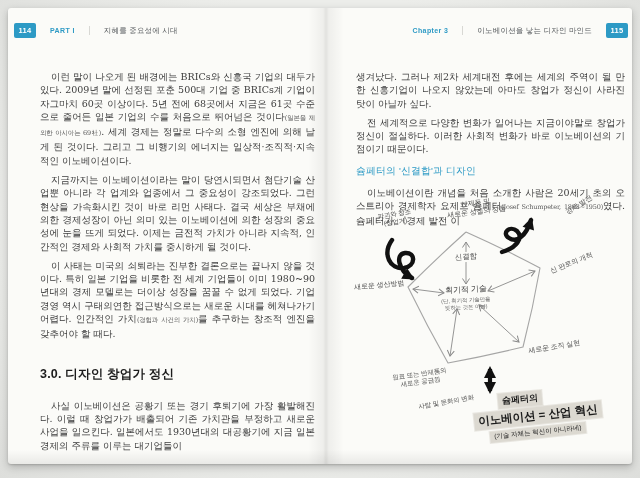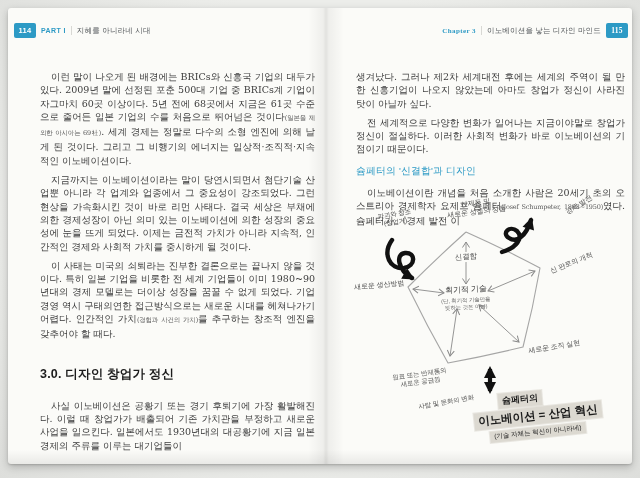--- a/index.html
+++ b/index.html
@@ -4,23 +4,23 @@
 <style>
   html,body{margin:0;padding:0;background:#d9dad6;}
   .canvas{position:relative;width:640px;height:478px;background:radial-gradient(ellipse at 50% 45%, #ecedea 60%, #dddedb 100%);overflow:hidden;font-family:"Liberation Sans",sans-serif;}
   .spread{position:absolute;left:8px;top:8px;width:624px;height:456px;background:#fbfbf8;border-radius:3px;box-shadow:0 3px 9px rgba(0,0,0,.22), 0 1px 2px rgba(0,0,0,.15);}
   .spread::after{content:"";position:absolute;left:0;bottom:0;width:100%;height:14px;border-radius:0 0 3px 3px;background:linear-gradient(180deg,rgba(0,0,0,0),rgba(0,0,0,.07));pointer-events:none;}
   .spine{position:absolute;left:300px;top:0;width:36px;height:100%;background:linear-gradient(90deg,rgba(0,0,0,0) 0%,rgba(0,0,0,.05) 42%,rgba(0,0,0,.10) 50%,rgba(0,0,0,.05) 58%,rgba(0,0,0,0) 100%);pointer-events:none;}
   .page{position:absolute;top:0;height:456px;}
   .page-left{left:0;width:312px;}
   .page-right{left:318px;width:306px;}
   
-  .hdr{position:absolute;top:15px;display:flex;align-items:center;gap:5px;}
+  .hdr{position:absolute;top:15px;display:flex;align-items:center;gap:14px;}
   .hdr-left{left:6px;}
-  .hdr-right{right:4px;font-family:Liberation Serif, serif;}
+  .hdr-right{right:4px;}
   .pn{width:22px;height:15px;background:#2d9ac5;color:#fff;font-size:7.5px;font-weight:bold;display:flex;align-items:center;justify-content:center;border-radius:2px;letter-spacing:.3px;}
   .partlab{color:#2d9ac5;font-size:7px;font-weight:bold;letter-spacing:.4px;}
   .hdiv{width:1px;height:9px;background:#d8d8d4;}
   .htitle{color:#55595c;font-size:7.5px;letter-spacing:.2px;}
   
   .bodycol{position:absolute;top:62px;}
   .page-left .bodycol{left:32px;right:5px;}
   .page-right .bodycol{left:30px;right:7px;}
   p.bp{margin:0 0 6px 0;font-family:"DejaVu Serif",serif;font-size:9.5px;line-height:13.3px;color:#3c3c3c;text-align:justify;word-break:break-all;text-indent:11px;}
   p.bp.noindent{text-indent:0;}
@@ -38,21 +38,21 @@
 <body>
 
 <div class="canvas">
   <div class="spread">
 
     <div class="page page-left">
       <div class="hdr hdr-left">
         <div class="pn">114</div>
         <span class="partlab">PART I</span>
         <span class="hdiv"></span>
-        <span class="htitle">지혜를 아니라네 시대</span>
+        <span class="htitle">지혜를 중요성에 시대</span>
       </div>
       <div class="bodycol">
         <p class="bp"><span>이런 말이 나오게 된 배경에는 BRICs와 신흥국 기업의 대두가 있다. 2009년 말에 선정된 포춘 500대 기업 중 BRICs계 기업이 자그마치 60곳 이상이다. 5년 전에 68곳에서 지금은 61곳 수준으로 줄어든 일본 기업의 수를 처음으로 뛰어넘은 것이다</span><span class="sm">(일본을 제외한 아시아는 69社)</span><span>. 세계 경제는 정말로 다수의 소형 엔진에 의해 날게 된 것이다. 그리고 그 비행기의 에너지는 일상적·조직적·지속적인 이노베이션이다.</span></p>
         <p class="bp">지금까지는 이노베이션이라는 말이 당연시되면서 첨단기술 산업뿐 아니라 각 업계와 업종에서 그 중요성이 강조되었다. 그런 현상을 가속화시킨 것이 바로 리먼 사태다. 결국 세상은 부채에 의한 경제성장이 아닌 의미 있는 이노베이션에 의한 성장의 중요성에 눈을 뜨게 되었다. 이제는 금전적 가치가 아니라 지속적, 인간적인 경제와 사회적 가치를 중시하게 될 것이다.</p>
         <p class="bp"><span>이 사태는 미국의 쇠퇴라는 진부한 결론으로는 끝나지 않을 것이다. 특히 일본 기업을 비롯한 전 세계 기업들이 이미 1980~90년대의 경제 모델로는 더이상 성장을 꿈꿀 수 없게 되었다. 기업경영 역시 구태의연한 접근방식으로는 새로운 시대를 헤쳐나가기 어렵다. 인간적인 가치</span><span class="sm">(경험과 사건의 가치)</span><span>를 추구하는 창조적 엔진을 갖추어야 할 때다.</span></p>
         <h2 class="sec">3.0. 디자인 창업가 정신</h2>
         <p class="bp">사실 이노베이션은 공황기 또는 경기 후퇴기에 가장 활발해진다. 이럴 때 창업가가 배출되어 기존 가치관을 부정하고 새로운 사업을 일으킨다. 일본에서도 1930년대의 대공황기에 지금 일본 경제의 주류를 이루는 대기업들이</p>
       </div>
     </div>
 

